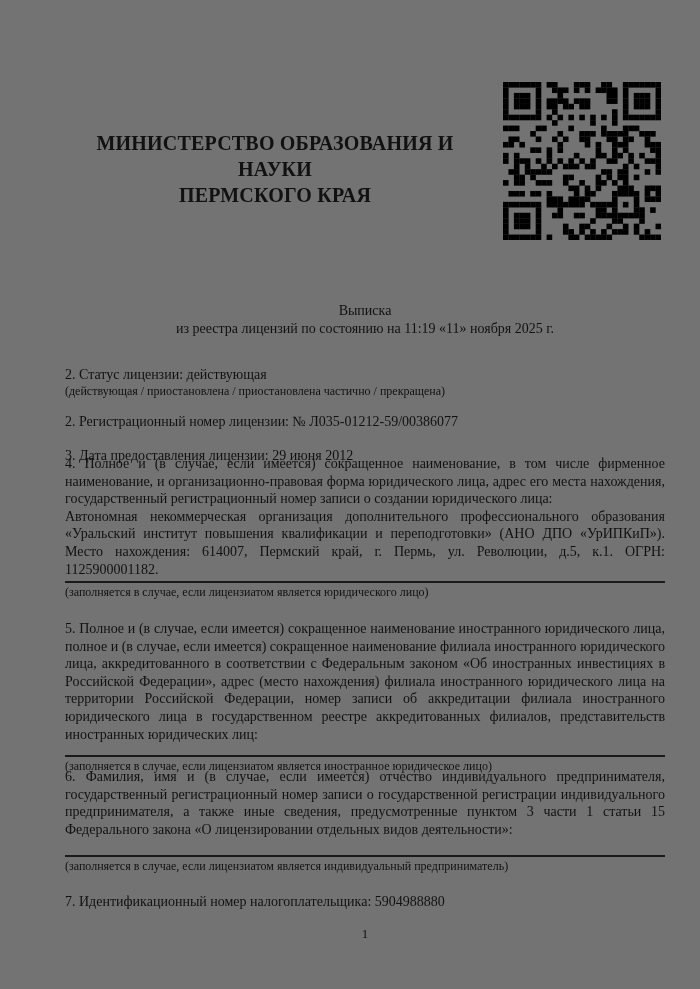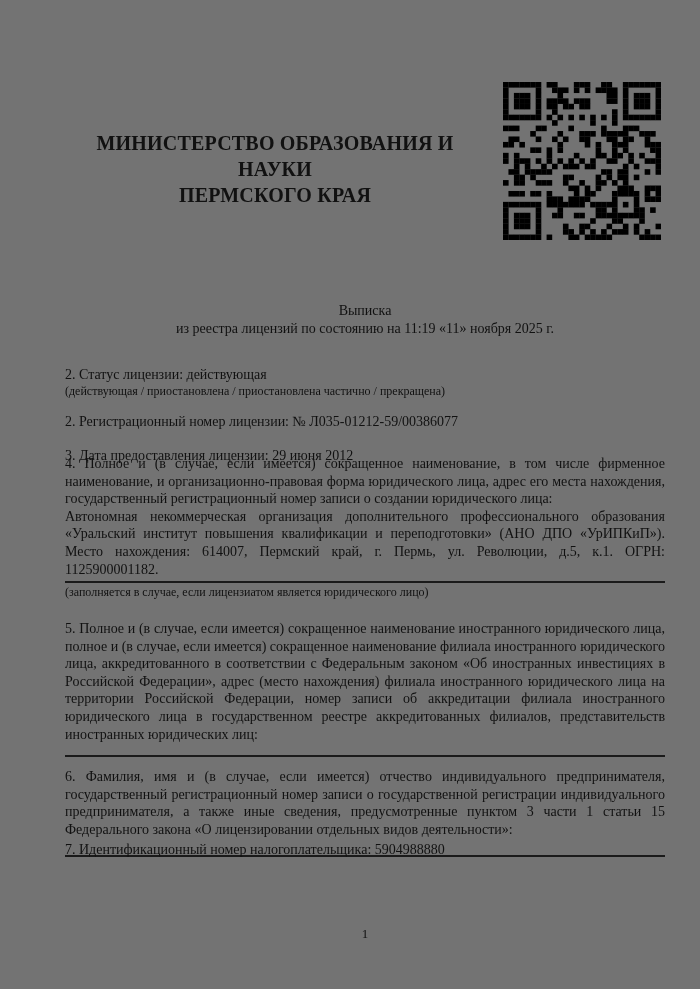--- a/index.html
+++ b/index.html
@@ -452,26 +452,28 @@
   <div class="abs item" style="top:455px;">
     <p>4. Полное и (в случае, если имеется) сокращенное наименование, в том числе фирменное наименование, и организационно-правовая форма юридического лица, адрес его места нахождения, государственный регистрационный номер записи о создании юридического лица:</p>
     <p>Автономная некоммерческая организация дополнительного профессионального образования «Уральский институт повышения квалификации и переподготовки» (АНО ДПО «УрИПКиП»). Место нахождения: 614007, Пермский край, г. Пермь, ул. Революции, д.5, к.1. ОГРН: 1125900001182.</p>
     <hr class="rule rule-tight">
     <p class="small-caption">(заполняется в случае, если лицензиатом является юридического лицо)</p>
   </div>
 
   <div class="abs item" style="top:620px;">
     <p>5. Полное и (в случае, если имеется) сокращенное наименование иностранного юридического лица, полное и (в случае, если имеется) сокращенное наименование филиала иностранного юридического лица, аккредитованного в соответствии с Федеральным законом «Об иностранных инвестициях в Российской Федерации», адрес (место нахождения) филиала иностранного юридического лица на территории Российской Федерации, номер записи об аккредитации филиала иностранного юридического лица в государственном реестре аккредитованных филиалов, представительств иностранных юридических лиц:</p>
     <hr class="rule rule-gap12">
+    <p class="small-caption">(заполняется в случае, если лицензиатом является иностранное юридическое лицо)</p>
   </div>
 
   <div class="abs item" style="top:768px;">
     <p>6. Фамилия, имя и (в случае, если имеется) отчество индивидуального предпринимателя, государственный регистрационный номер записи о государственной регистрации индивидуального предпринимателя, а также иные сведения, предусмотренные пунктом 3 части 1 статьи 15 Федерального закона «О лицензировании отдельных видов деятельности»:</p>
     <hr class="rule rule-gap17">
-  </div>
-
-  <div class="abs item" style="top:841px;">
+    <p class="small-caption">(заполняется в случае, если лицензиатом является индивидуальный предприниматель)</p>
+  </div>
+
+  <div class="abs item" style="top:893px;">
     <p class="oneline">7. Идентификационный номер налогоплательщика: 5904988880</p>
   </div>
 
   <div class="abs page-number">1</div>
 
 </div>
 
 </body></html>

